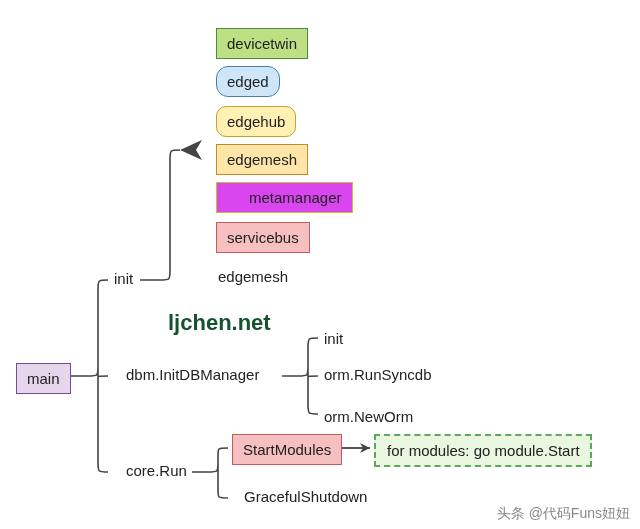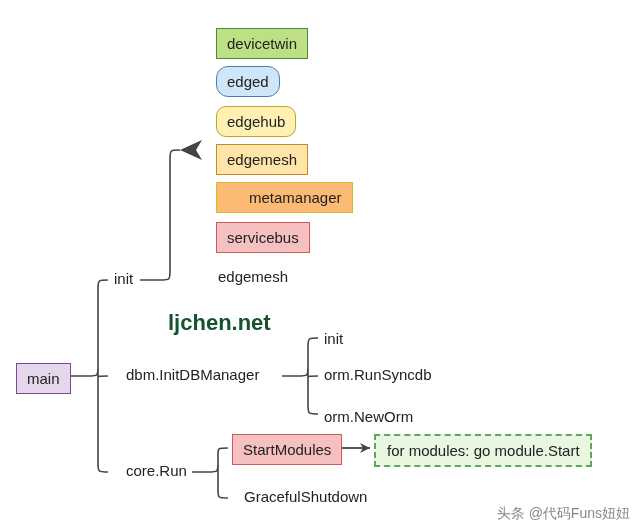--- a/index.html
+++ b/index.html
@@ -65,21 +65,21 @@
 </svg>
 
 <div class="box" style="left:16px; top:363px; background:#e6d6ec; border-color:#7a4a99;">main</div>
 
 <div class="label" style="left:114px; top:270px;">init</div>
 
 <div class="box" style="left:216px; top:28px; background:#bde085; border-color:#4b8b3b;">devicetwin</div>
 <div class="box" style="left:216px; top:66px; background:#cfe6f9; border-color:#4a7db5;border-radius:12px;">edged</div>
 <div class="box" style="left:216px; top:106px; background:#fff0b3; border-color:#bfa32a;border-radius:10px;">edgehub</div>
 <div class="box" style="left:216px; top:144px; background:#ffe5a8; border-color:#c28a2a;">edgemesh</div>
-<div class="box" style="left:216px; top:182px; background:#fdba74; border-color:#cbbf2e;padding-left:32px;">metamanager</div>
+<div class="box" style="left:216px; top:182px; background:#d946ef; border-color:#cbbf2e;padding-left:32px;">metamanager</div>
 <div class="box" style="left:216px; top:222px; background:#f6c0c0; border-color:#c75a5a;">servicebus</div>
 <div class="label" style="left:218px; top:268px;">edgemesh</div>
 
 <div class="wm" style="left:168px; top:310px;">ljchen.net</div>
 
 <div class="label" style="left:126px; top:366px;">dbm.InitDBManager</div>
 <div class="label" style="left:324px; top:330px;">init</div>
 <div class="label" style="left:324px; top:366px;">orm.RunSyncdb</div>
 <div class="label" style="left:324px; top:408px;">orm.NewOrm</div>
 

